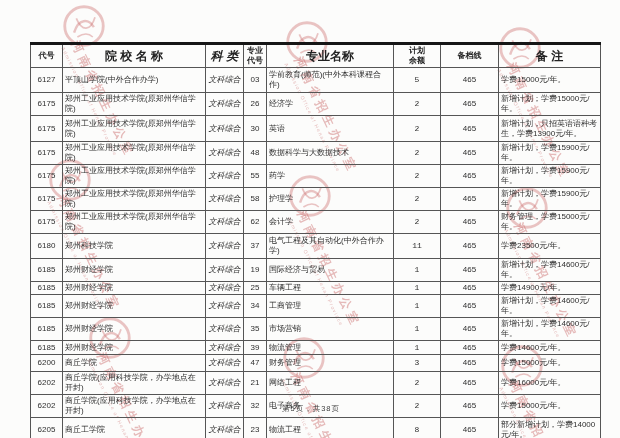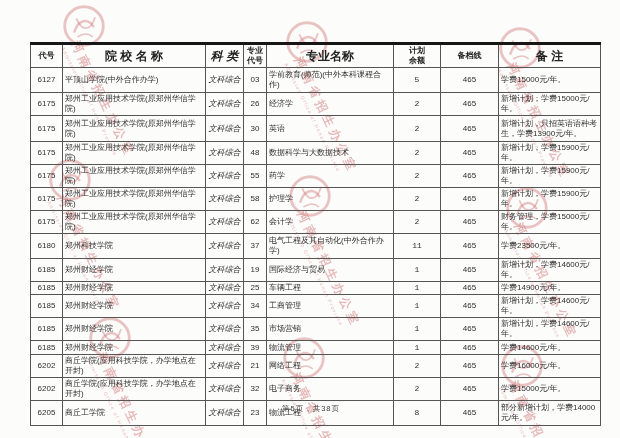--- a/index.html
+++ b/index.html
@@ -322,20 +322,30 @@
         <tr style="height: 14px;">
           <td class="c-code">6185</td>
           <td class="c-college">郑州财经学院</td>
           <td class="c-cat">文科综合</td>
           <td class="c-mcode">39</td>
           <td class="c-major">物流管理</td>
           <td class="c-remain">1</td>
           <td class="c-line">465</td>
           <td class="c-note">学费14600元/年。</td>
         </tr>
+        <tr style="height: 17px;">
+          <td class="c-code">6200</td>
+          <td class="c-college">商丘学院</td>
+          <td class="c-cat">文科综合</td>
+          <td class="c-mcode">47</td>
+          <td class="c-major">财务管理</td>
+          <td class="c-remain">3</td>
+          <td class="c-line">465</td>
+          <td class="c-note">学费15000元/年。</td>
+        </tr>
         <tr style="height: 20px;">
           <td class="c-code">6202</td>
           <td class="c-college">商丘学院(应用科技学院，办学地点在开封)</td>
           <td class="c-cat">文科综合</td>
           <td class="c-mcode">21</td>
           <td class="c-major">网络工程</td>
           <td class="c-remain">2</td>
           <td class="c-line">465</td>
           <td class="c-note">学费16000元/年。</td>
         </tr>

